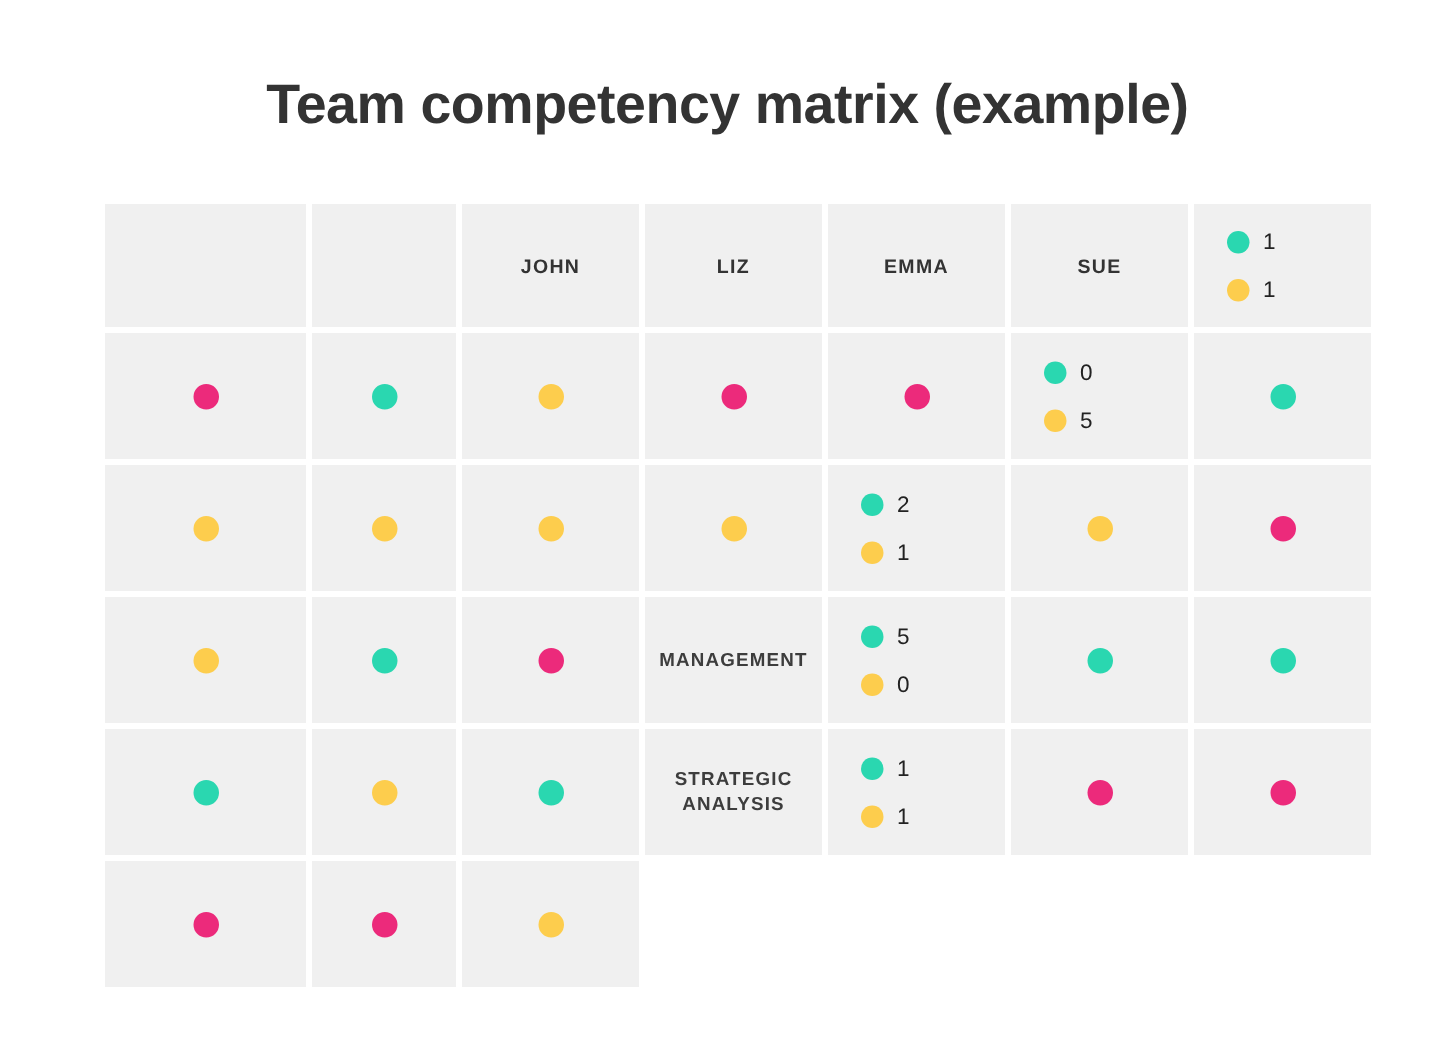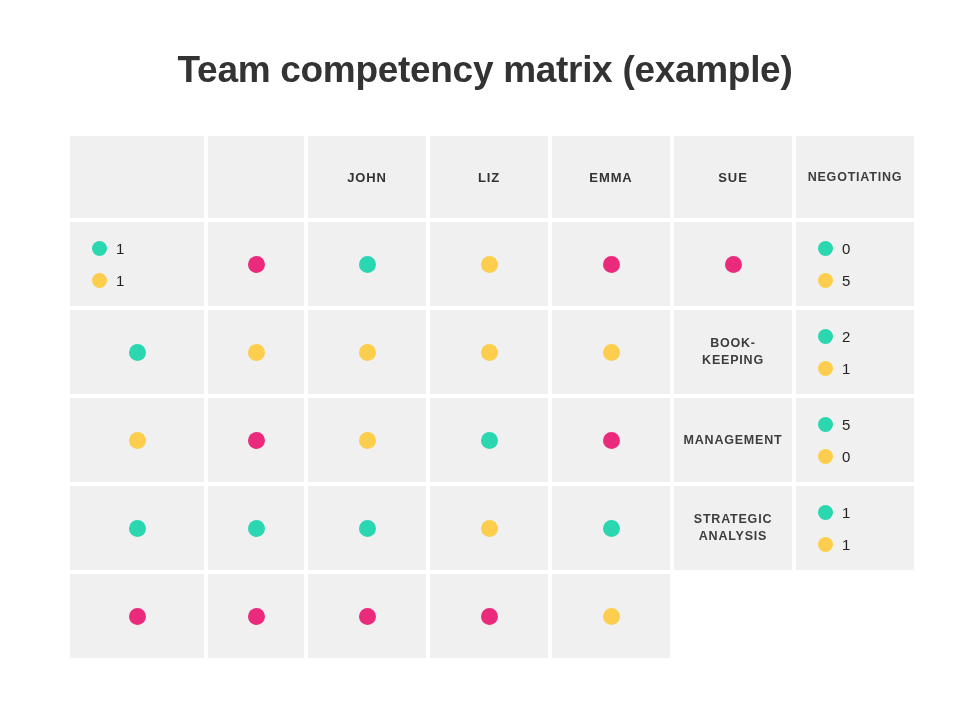--- a/index.html
+++ b/index.html
@@ -119,23 +119,20 @@
       </div>
       <div class="cell">
         <span class="head-name">LIZ</span>
       </div>
       <div class="cell">
         <span class="head-name">EMMA</span>
       </div>
       <div class="cell">
         <span class="head-name">SUE</span>
       </div>
-      <div class="cell">
-        <span class="row-label">NEGOTIATING</span>
-      </div>
       <div class="cell counts">
         <div class="counts-inner">
           <div class="count-row">
             <span class="dot dot-sm" style="background: rgb(42, 215, 176);"></span>
             <span class="count-num">1</span>
           </div>
           <div class="count-row">
             <span class="dot dot-sm" style="background: rgb(253, 205, 77);"></span>
             <span class="count-num">1</span>
           </div>
@@ -176,23 +173,20 @@
       </div>
       <div class="cell">
         <span class="dot dot-lg" style="background: rgb(253, 205, 77);"></span>
       </div>
       <div class="cell">
         <span class="dot dot-lg" style="background: rgb(253, 205, 77);"></span>
       </div>
       <div class="cell">
         <span class="dot dot-lg" style="background: rgb(253, 205, 77);"></span>
       </div>
-      <div class="cell">
-        <span class="row-label">BOOK-KEEPING</span>
-      </div>
       <div class="cell counts">
         <div class="counts-inner">
           <div class="count-row">
             <span class="dot dot-sm" style="background: rgb(42, 215, 176);"></span>
             <span class="count-num">2</span>
           </div>
           <div class="count-row">
             <span class="dot dot-sm" style="background: rgb(253, 205, 77);"></span>
             <span class="count-num">1</span>
           </div>

